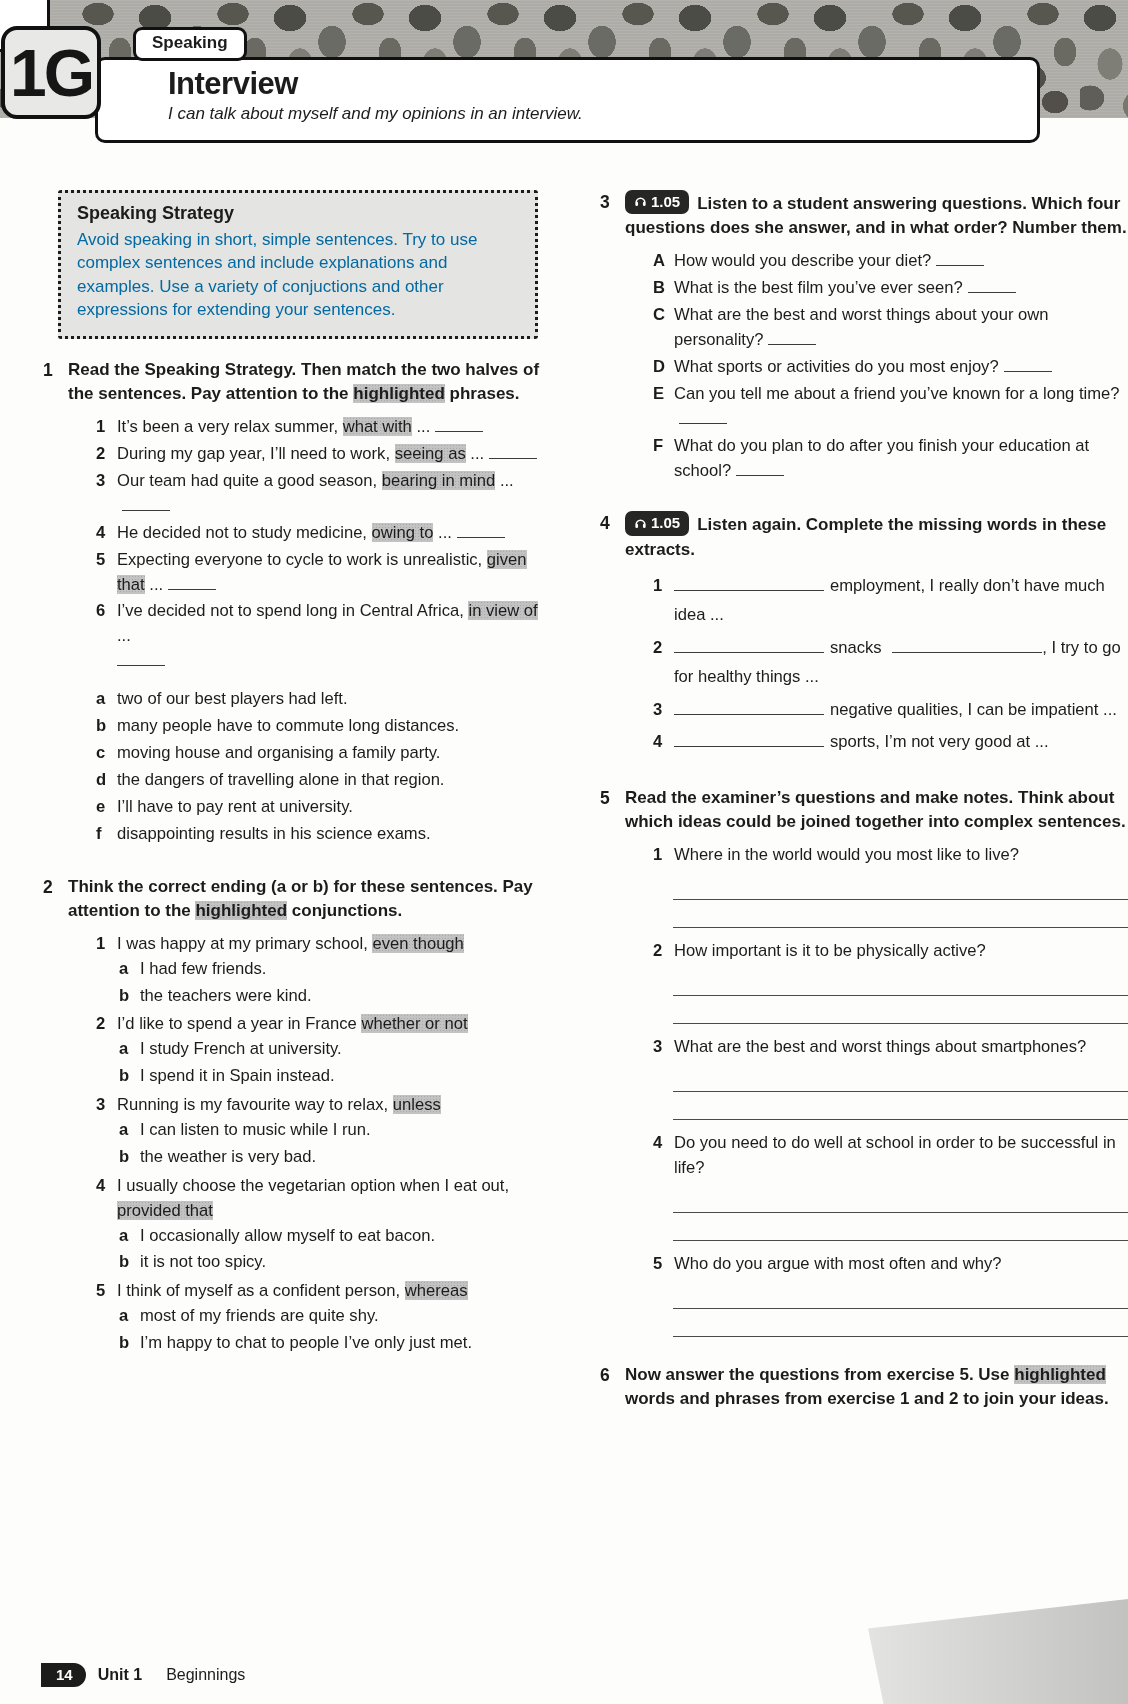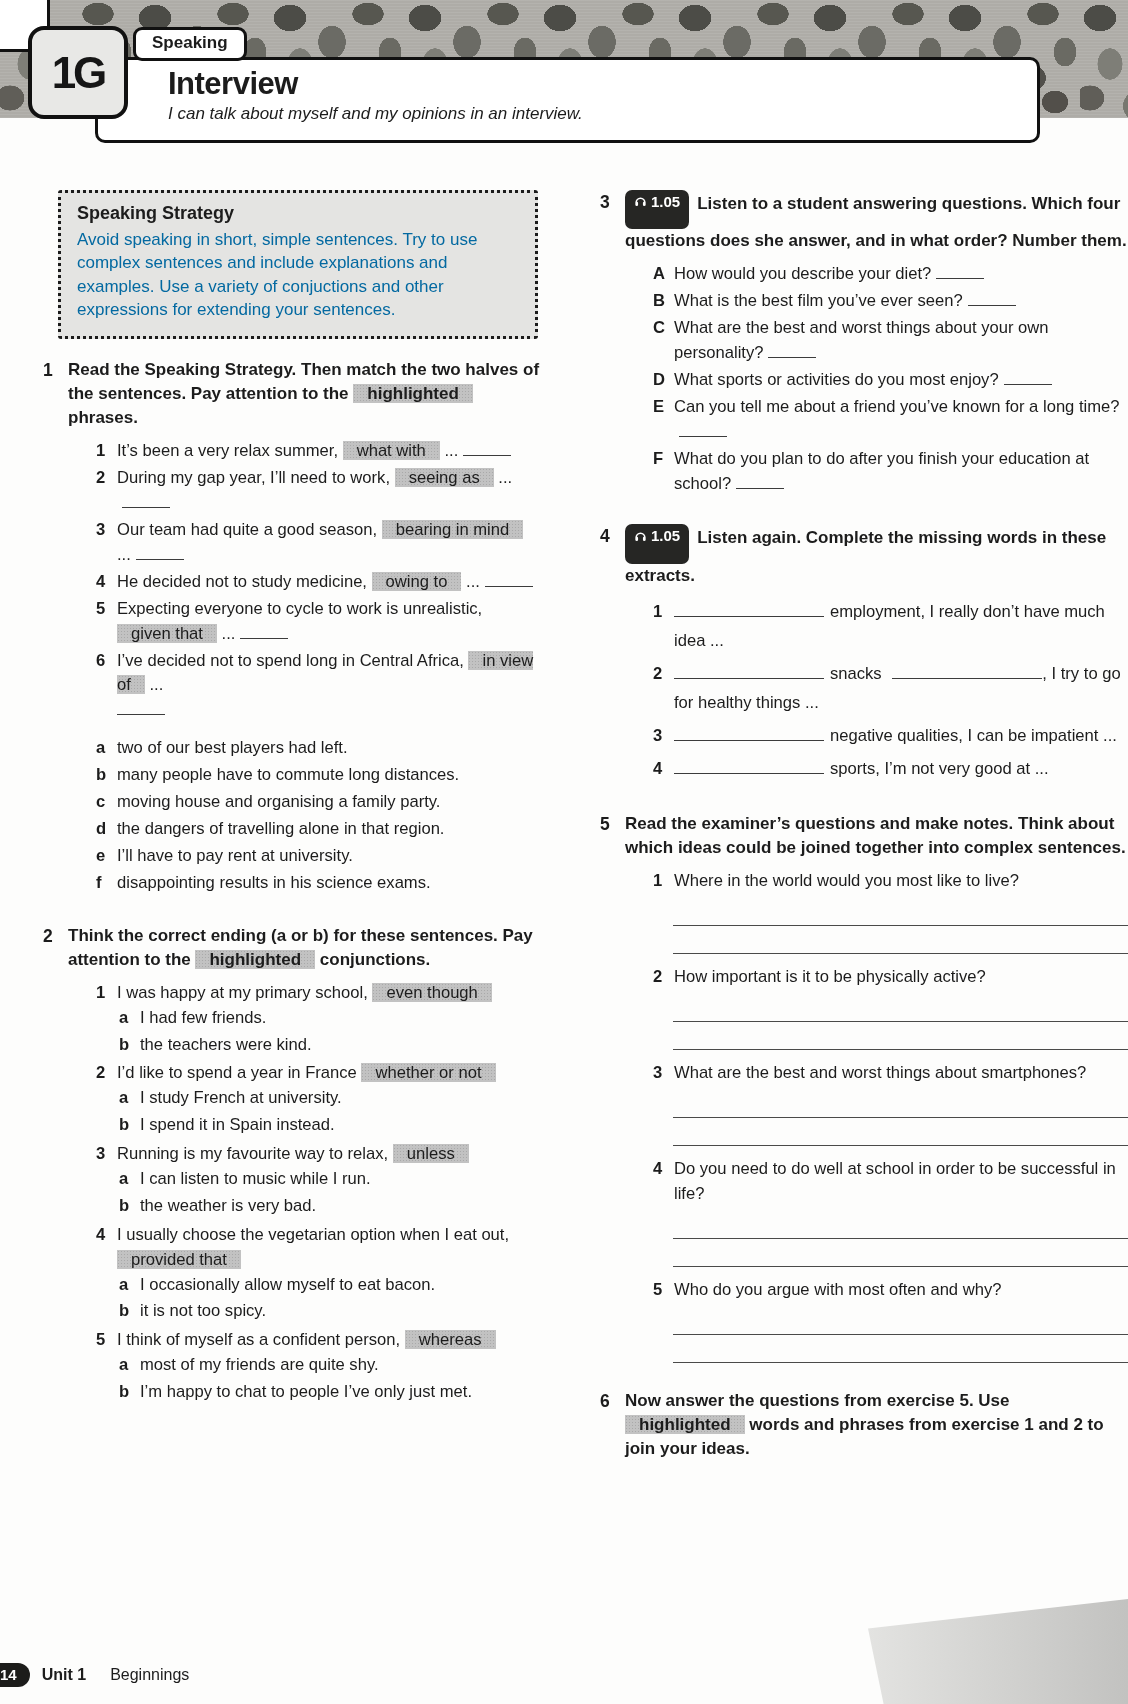--- a/index.html
+++ b/index.html
@@ -32,65 +32,65 @@
     background:#fff;border:3px solid #111;border-radius:10px;z-index:2;
     padding:7px 10px 0 70px;
   }
   .page-title{font-size:31px;font-weight:700;letter-spacing:-.5px;margin:0;line-height:1.1;}
   .can-do{font-style:italic;font-size:17px;margin-top:3px;}
   .section-tab{
     position:absolute;left:133px;top:27px;z-index:3;background:#fff;border:3px solid #111;
     border-radius:9px;padding:3px 16px 5px;font-size:17px;font-weight:700;
   }
   .unit-badge{
-    position:absolute;left:28px;top:26px;width:100px;height:93px;z-index:4;box-sizing:border-box;
+    position:absolute;left:1px;top:26px;width:100px;height:93px;z-index:4;box-sizing:border-box;
     background:#e8e8e6;border:4px solid #111;border-radius:16px;
     display:flex;align-items:center;justify-content:center;
-    font-size:44px;font-weight:800;letter-spacing:-3px;color:#161616;
+    font-size:66px;font-weight:800;letter-spacing:-3px;color:#161616;
     background-image:radial-gradient(#d7d7d4 18%,transparent 19%);background-size:4px 4px;
   }
   
   .strategy{
     position:absolute;left:58px;top:190px;width:480px;box-sizing:border-box;z-index:1;
     background:#e4e4e2;border:3px dotted #1b1b1b;border-radius:3px;
     padding:10px 16px 14px;
   }
   .strategy h2{margin:0 0 4px;font-size:18px;font-weight:700;}
   .strategy p{margin:0;font-size:17px;line-height:1.38;color:#0369a1;}
   
   .col-left{position:absolute;left:43px;top:358px;width:497px;}
   .col-right{position:absolute;left:600px;top:190px;width:528px;}
   
   .ex{display:grid;grid-template-columns:25px 1fr;margin-bottom:26px;}
   .ex-num{font-weight:700;font-size:17.5px;line-height:1.42;}
   .ex-body{min-width:0;}
   .ex-inst{font-weight:700;font-size:17px;line-height:1.42;margin:0 0 9px;}
-  .hl{background:#c2c2c2;padding:0 14px;background-image:radial-gradient(#a9a9a9 22%,transparent 23%);background-size:3px 3px;}
+  .hl{background:#c2c2c2;padding:0 0;background-image:radial-gradient(#a9a9a9 22%,transparent 23%);background-size:3px 3px;}
   .items{margin-left:28px;}
   .item{display:grid;grid-template-columns:21px 1fr;font-size:16.6px;line-height:1.5;margin-bottom:2px;}
   .inum{font-weight:700;}
   .itext{min-width:0;}
   .opts{margin-top:13px;margin-left:28px;}
   .subopts{margin-left:23px;}
   .blank{display:inline-block;width:48px;height:4px;border-bottom:1.7px solid #3c3c3c;margin-left:5px;}
   .blank-lg{display:inline-block;width:150px;height:4px;border-bottom:1.7px solid #3c3c3c;margin-right:6px;}
   .audio-badge{
     display:inline-flex;align-items:center;gap:4px;background:#262624;color:#fff;
-    border-radius:7px;padding:1px 9px 17px;font-size:15px;font-weight:700;
+    border-radius:7px;padding:1px 9px 2px;font-size:15px;font-weight:700;
     margin-right:8px;vertical-align:1px;
   }
   .ex4 .item{line-height:1.78;margin-bottom:3px;}
   .ex5 .qrow{margin-bottom:4px;}
   .ans-line{border-bottom:1.7px solid #4a4a49;height:27px;margin-left:44px;}
   .ans-gap{height:11px;}
   
   .footer{position:absolute;left:0;top:1663px;display:flex;align-items:center;gap:12px;}
   .pgnum{
     background:#1c1c1a;color:#fff;font-weight:700;font-size:15px;
-    padding:3px 13px 4px 0;border-radius:0 13px 13px 0;
+    padding:3px 13px 4px 15px;border-radius:0 13px 13px 0;margin-left:41px;
   }
   .unit-label{font-weight:700;font-size:16px;text-align:center;}
   .topic-label{font-weight:400;font-size:16px;margin-left:12px;}
   
   .corner-shade{
     position:absolute;right:0;bottom:0;width:260px;height:105px;
     background:linear-gradient(to right,#e3e3e1,#c2c2c0);
     clip-path:polygon(0 28%,100% 0,100% 100%,6% 100%);
   }
 </style>

